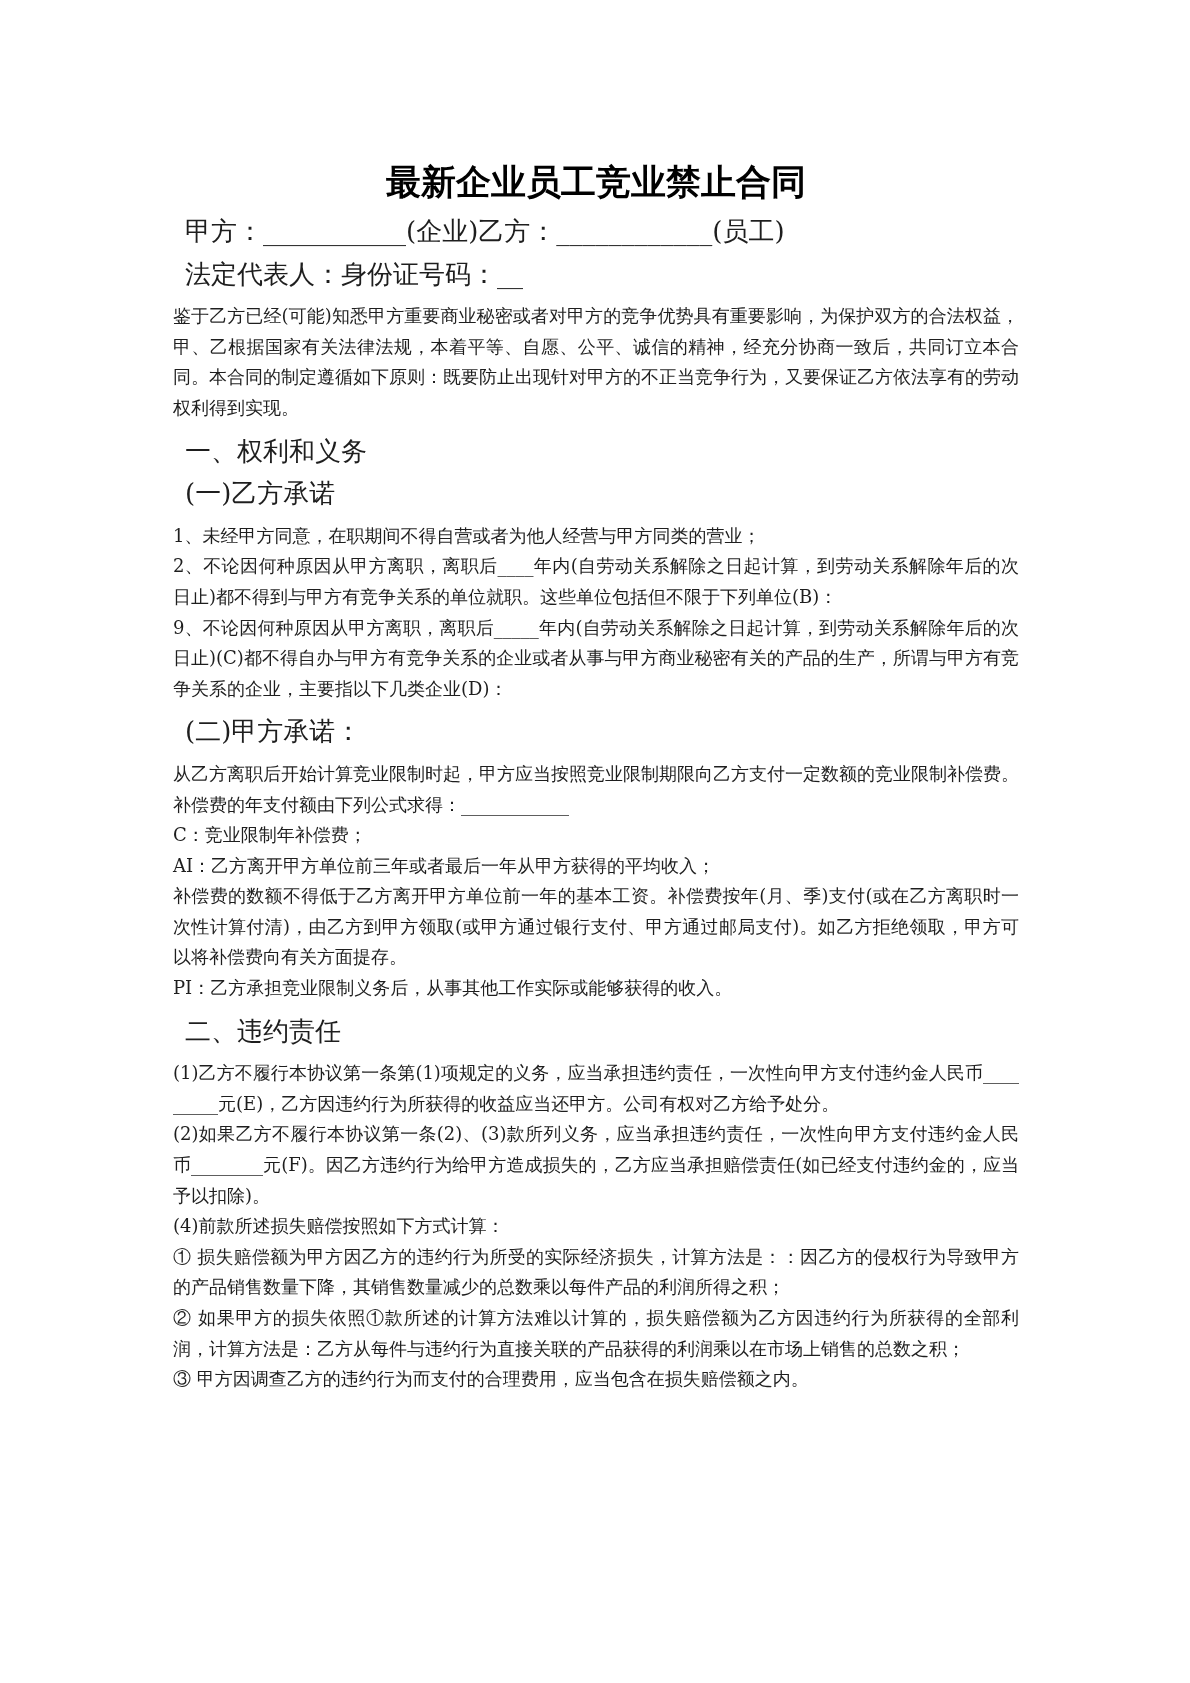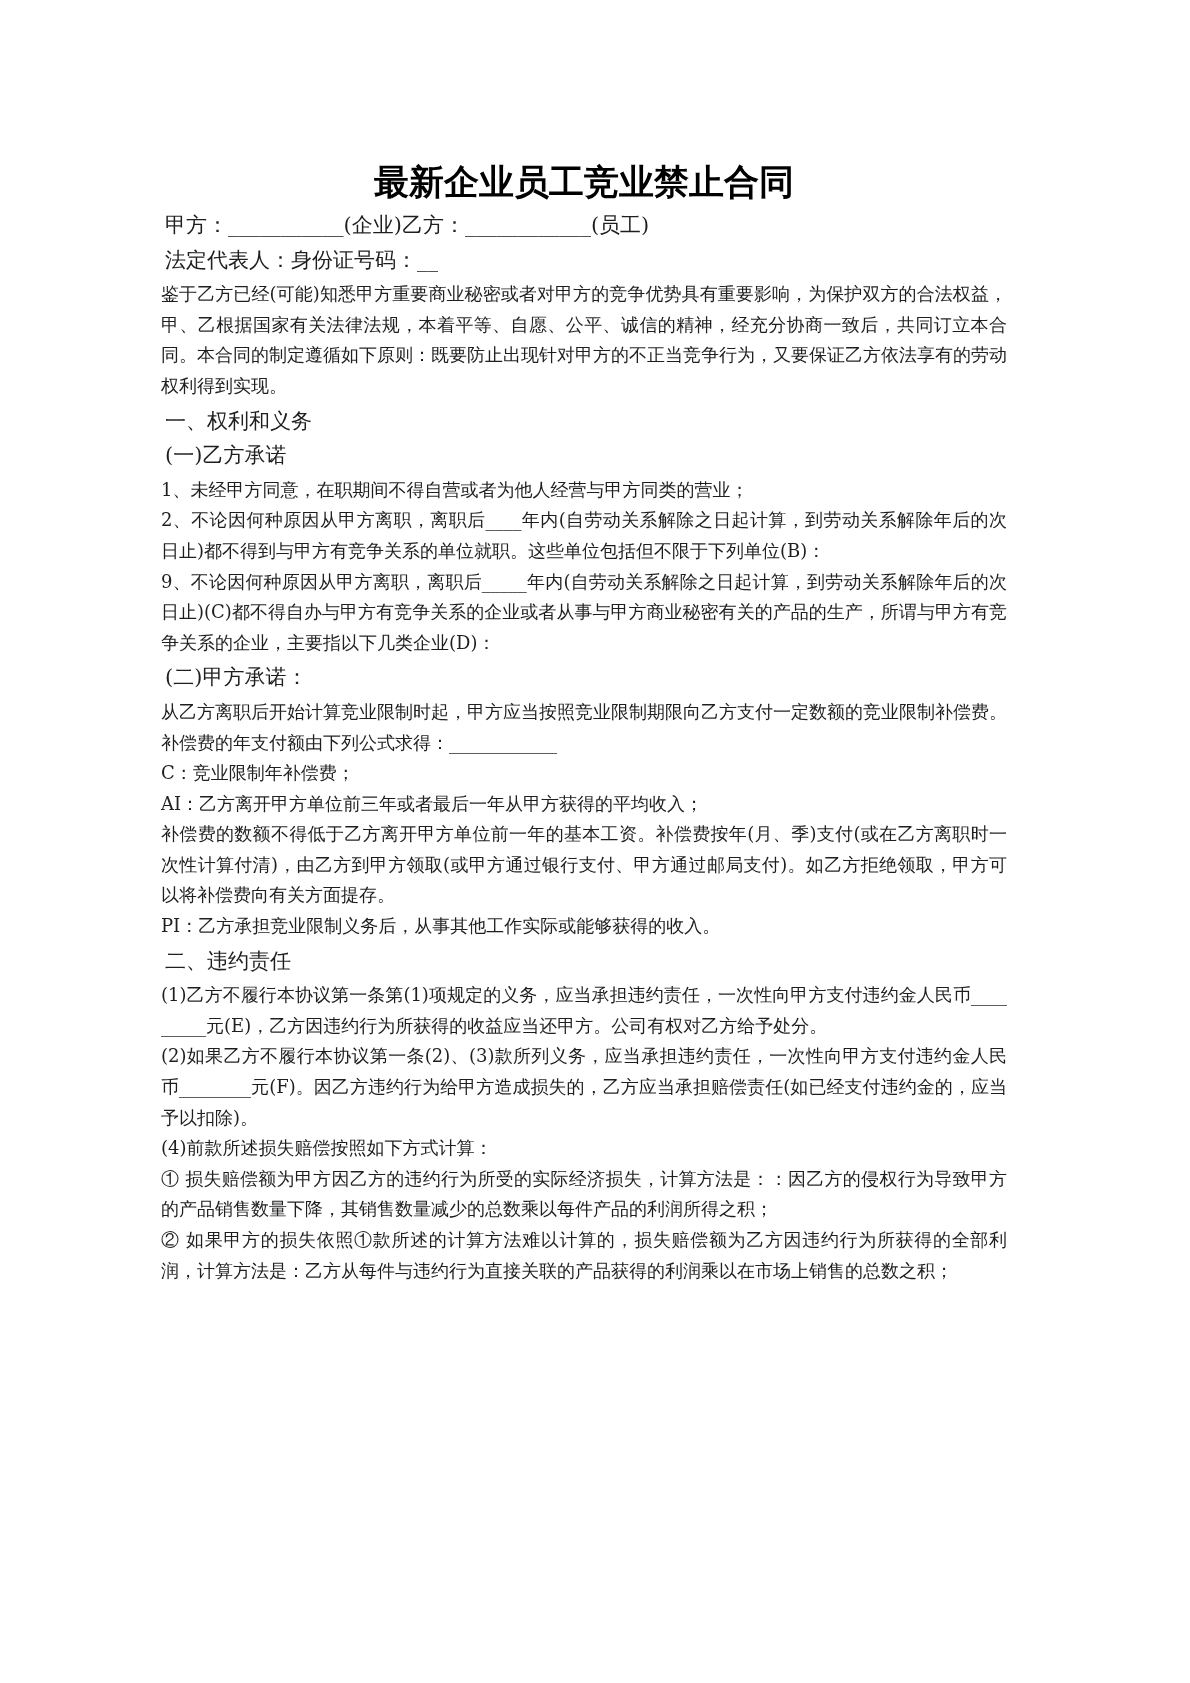--- a/index.html
+++ b/index.html
@@ -10,41 +10,41 @@
     body {
       width: 1190px;
       height: 1683px;
       position: relative;
       overflow: hidden;
       font-family: "DejaVu Serif", "Liberation Serif", serif;
       color: #1a1a1a;
     }
     .page {
       position: absolute;
-      left: 161px;
+      left: 173px;
       top: 160px;
       width: 846px;
     }
     .title {
       text-align: center;
       font-family: "DejaVu Sans", "Liberation Sans", sans-serif;
       font-weight: bold;
       font-size: 35px;
       line-height: 44px;
       margin: 0 0 6px 0;
       padding-left: 0px;
       letter-spacing: 0px;
       color: #000;
     }
     .line {
-      font-size: 21px;
+      font-size: 26px;
       line-height: 30.6px;
       white-space: pre-wrap;
       word-break: break-all;
-      margin: 4px;
+      margin: 12px;
       color: #1e1e1e;
     }
     .para {
       font-size: 18px;
       line-height: 30.6px;
       margin: 0;
       text-align: justify;
       text-justify: inter-character;
       word-break: break-all;
       color: #1e1e1e;
@@ -73,13 +73,14 @@
   <p class="para">AI：乙方离开甲方单位前三年或者最后一年从甲方获得的平均收入；</p>
   <p class="para">补偿费的数额不得低于乙方离开甲方单位前一年的基本工资。补偿费按年(月、季)支付(或在乙方离职时一次性计算付清)，由乙方到甲方领取(或甲方通过银行支付、甲方通过邮局支付)。如乙方拒绝领取，甲方可以将补偿费向有关方面提存。</p>
   <p class="para">PI：乙方承担竞业限制义务后，从事其他工作实际或能够获得的收入。</p>
 
   <p class="line">二、违约责任</p>
   <p class="para">(1)乙方不履行本协议第一条第(1)项规定的义务，应当承担违约责任，一次性向甲方支付违约金人民币_________元(E)，乙方因违约行为所获得的收益应当还甲方。公司有权对乙方给予处分。</p>
   <p class="para">(2)如果乙方不履行本协议第一条(2)、(3)款所列义务，应当承担违约责任，一次性向甲方支付违约金人民币________元(F)。因乙方违约行为给甲方造成损失的，乙方应当承担赔偿责任(如已经支付违约金的，应当予以扣除)。</p>
   <p class="para">(4)前款所述损失赔偿按照如下方式计算：</p>
   <p class="para">① 损失赔偿额为甲方因乙方的违约行为所受的实际经济损失，计算方法是：：因乙方的侵权行为导致甲方的产品销售数量下降，其销售数量减少的总数乘以每件产品的利润所得之积；</p>
   <p class="para">② 如果甲方的损失依照①款所述的计算方法难以计算的，损失赔偿额为乙方因违约行为所获得的全部利润，计算方法是：乙方从每件与违约行为直接关联的产品获得的利润乘以在市场上销售的总数之积；</p>
+  <p class="para">③ 甲方因调查乙方的违约行为而支付的合理费用，应当包含在损失赔偿额之内。</p>
 </div>
 
 </body></html>

